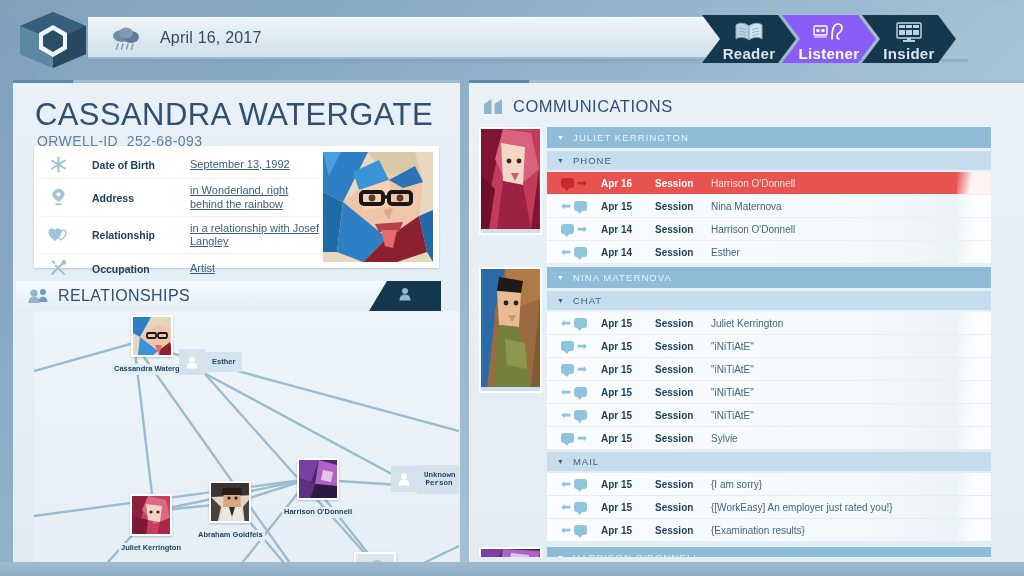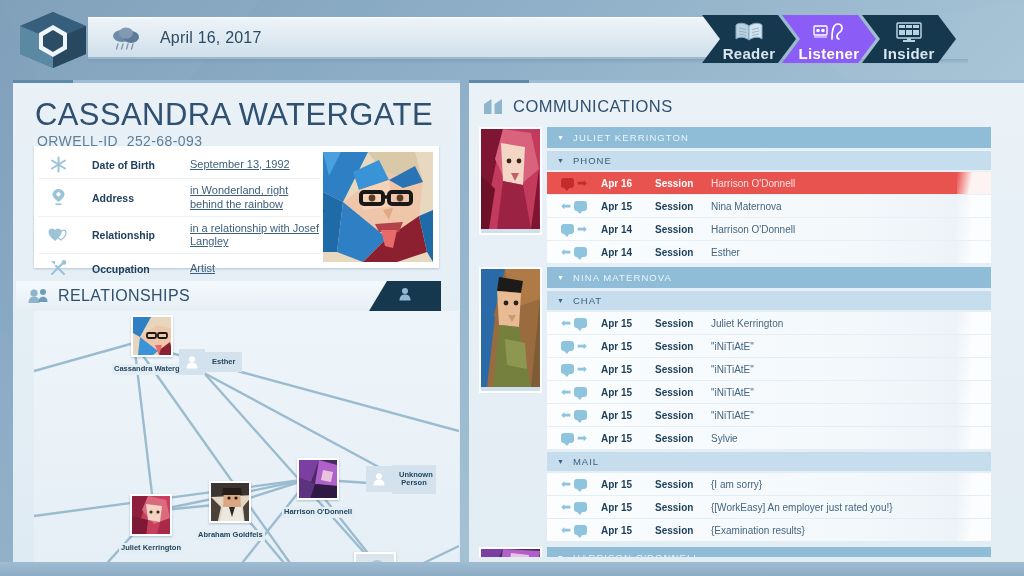--- a/index.html
+++ b/index.html
@@ -501,21 +501,21 @@
           <polygon points="20,0 42,6 38,26 16,24" fill="#b061c9"></polygon>
           <polygon points="16,24 38,26 42,42 10,42" fill="#2e1a42"></polygon>
           <polygon points="0,18 16,24 10,42 0,42" fill="#5d3380"></polygon>
           <polygon points="24,10 34,12 32,22 22,20" fill="#e8c3dd"></polygon>
         </svg>
       </div>
       <div class="nm">Harrison O'Donnell</div>
     </div>
 
     
-    <div class="node plain" style="left:332px; top:154px;">
+    <div class="node plain" style="left:357px; top:154px;font-family:Liberation Mono, monospace;">
       <span class="av">
         <svg width="14" height="14" viewBox="0 0 14 14">
           <circle cx="7" cy="4.2" r="3" fill="#ffffff"></circle>
           <path d="M1.5 13.5 C1.5 9 4 7.5 7 7.5 C10 7.5 12.5 9 12.5 13.5 Z" fill="#ffffff"></path>
         </svg>
       </span>
       <span class="nm2" style="white-space:normal; width:44px; display:inline-block;">Unknown Person</span>
     </div>
 
     

